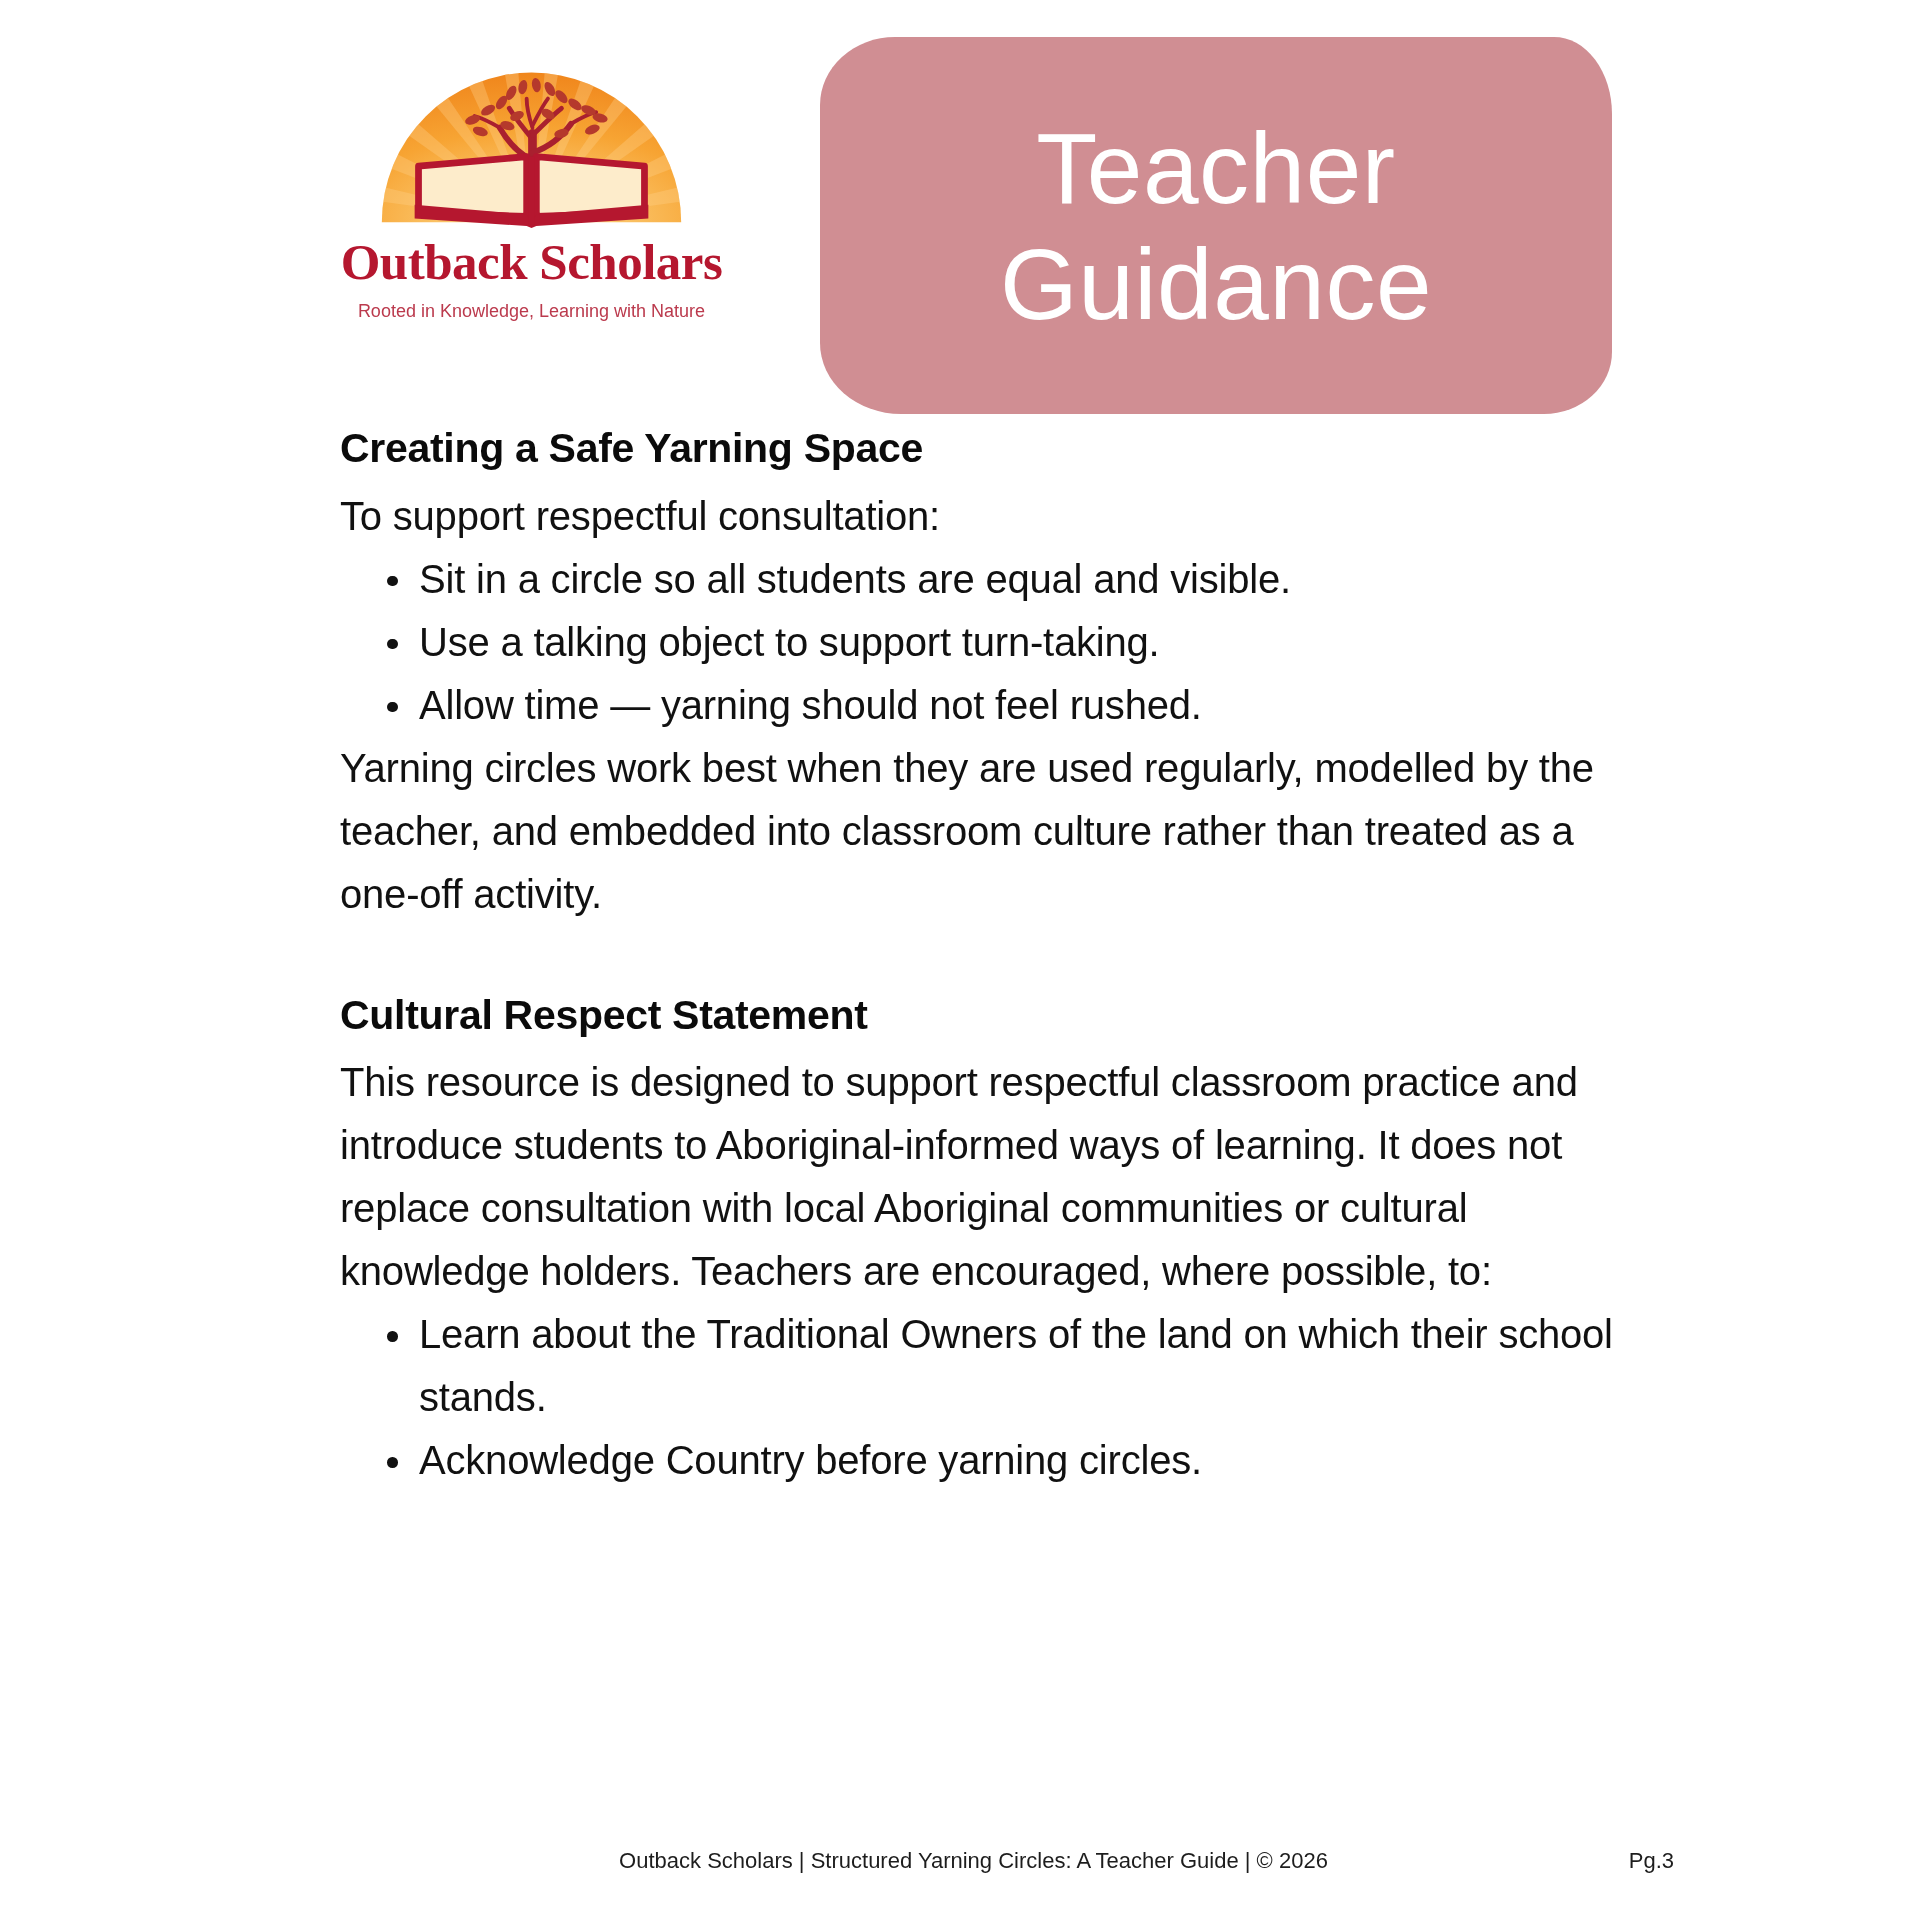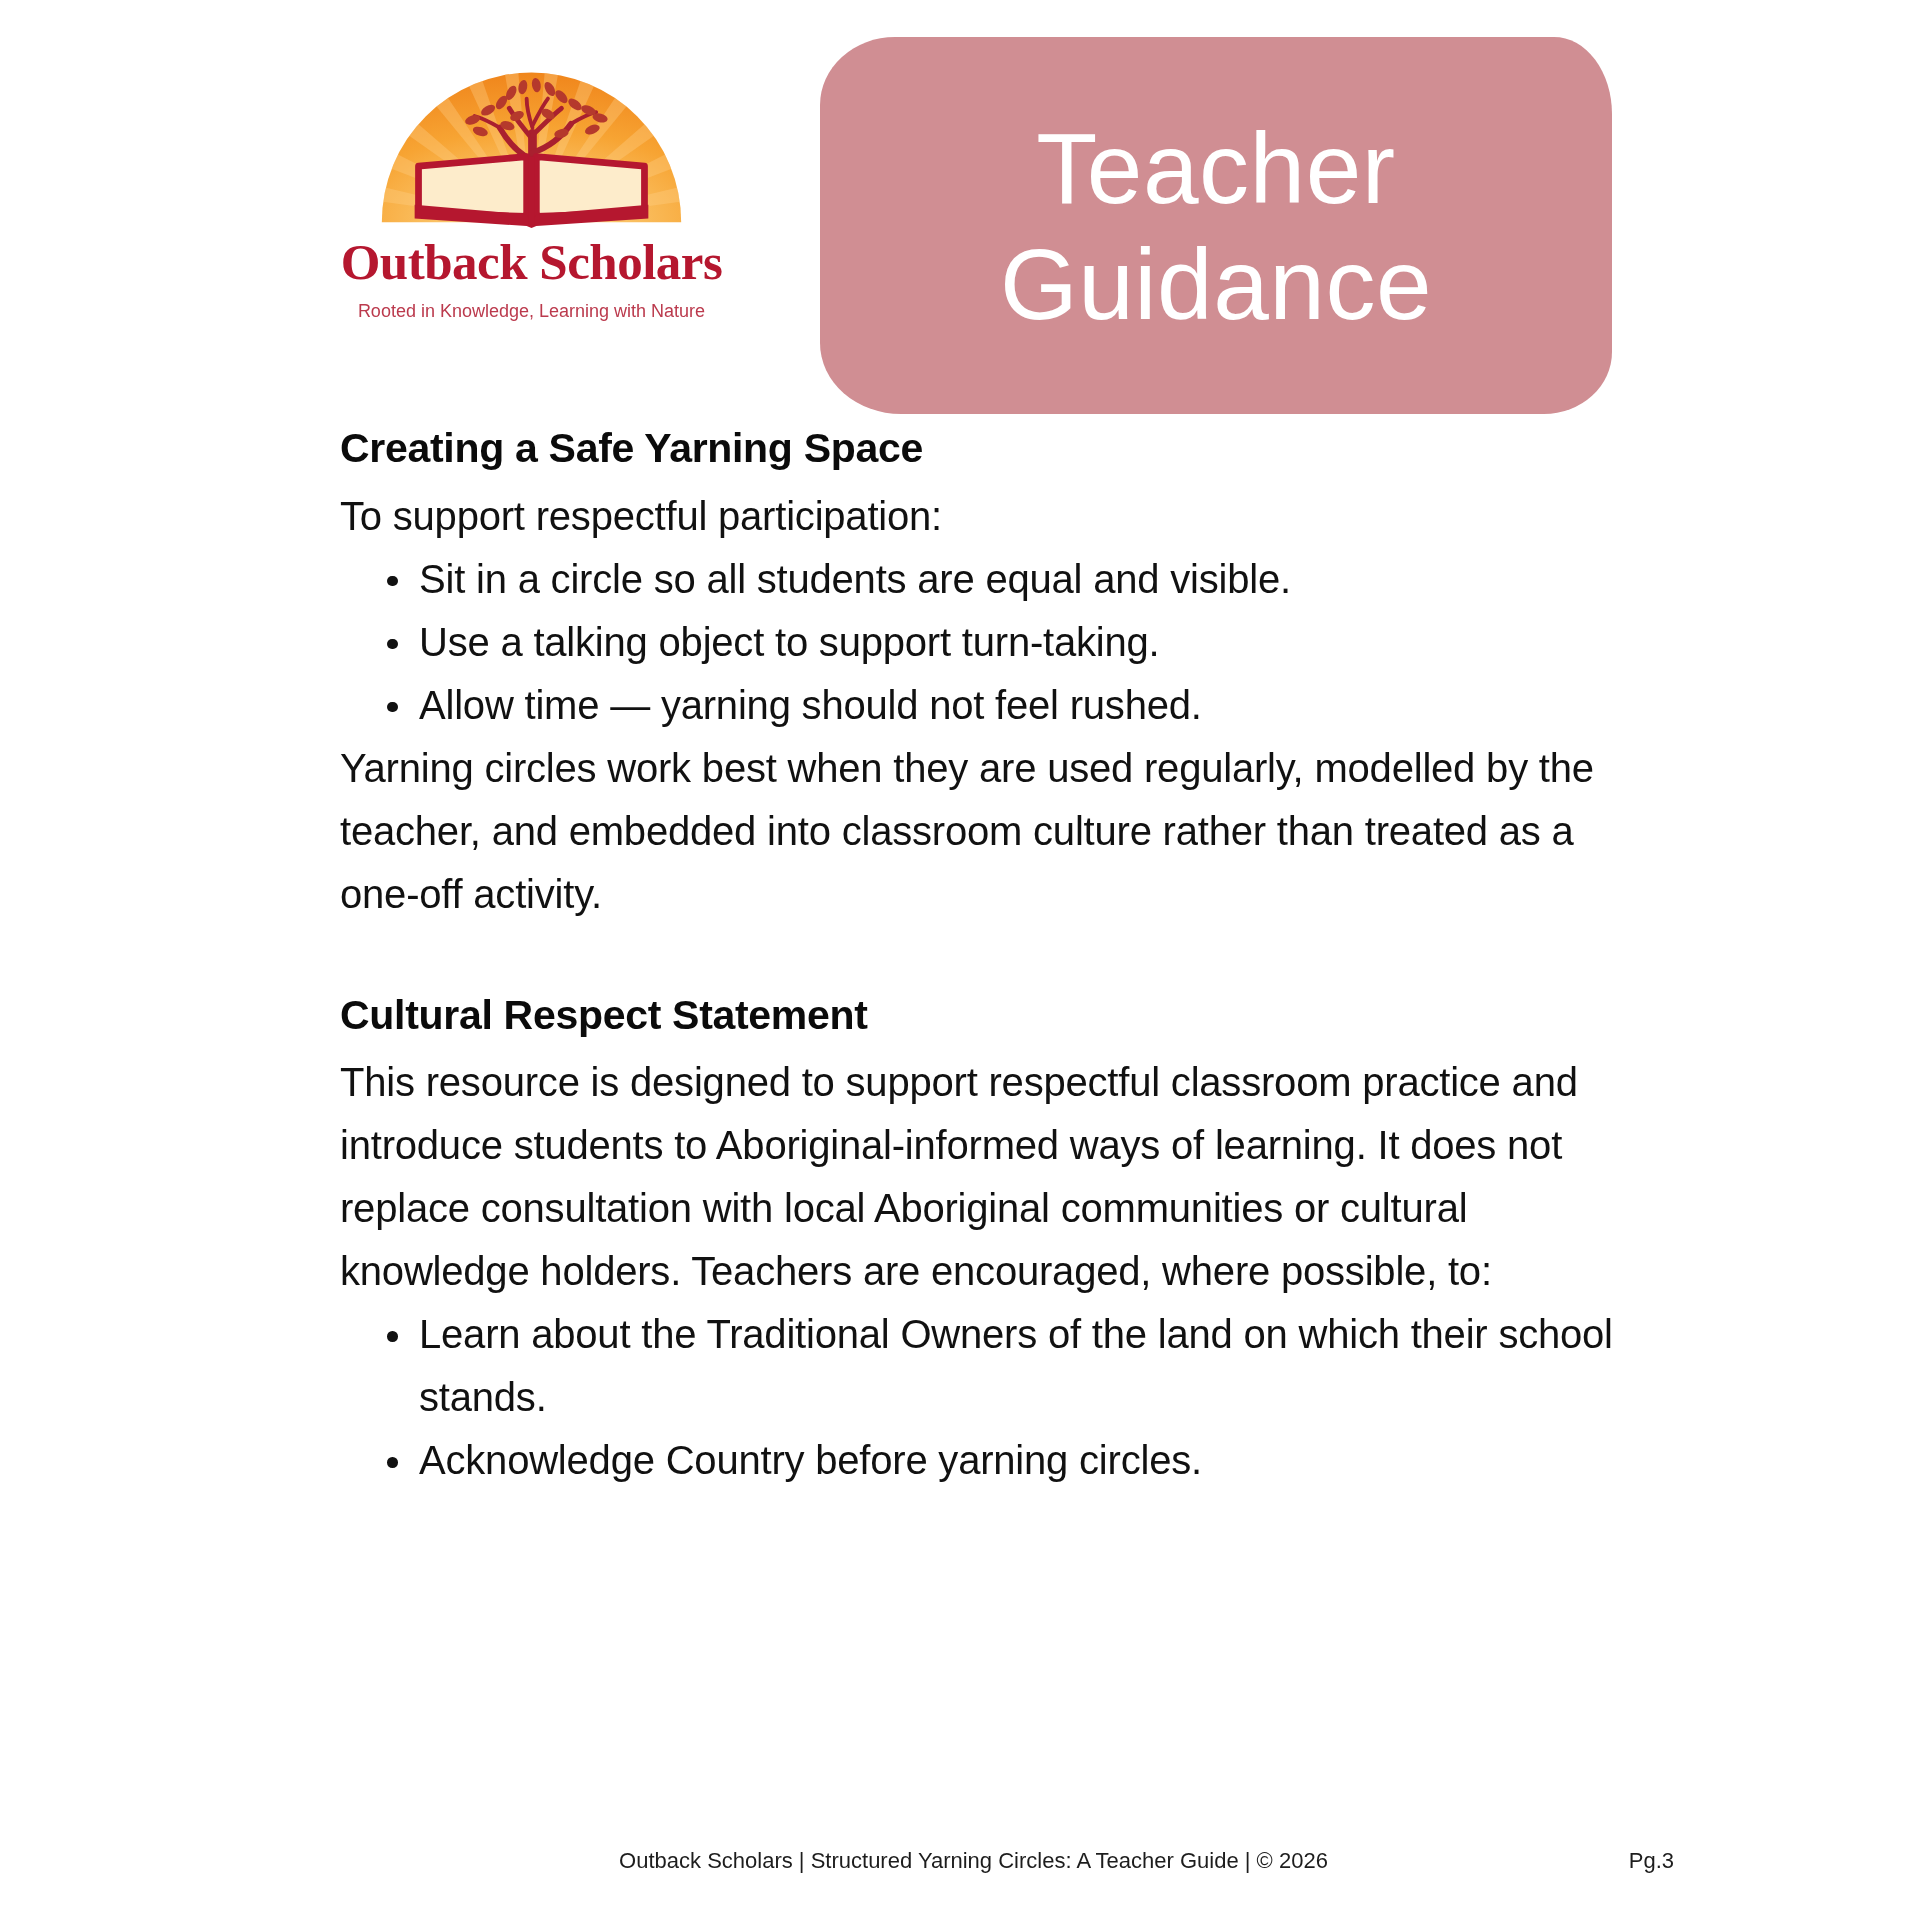--- a/index.html
+++ b/index.html
@@ -238,21 +238,21 @@
     <div class="title-badge">
       <div class="tline">Teacher</div>
       <div class="tline">Guidance</div>
     </div>
   </div>
 
   <div class="body-area">
 
     <div>
       <div class="sec-heading">Creating a Safe Yarning Space</div>
-      <div class="para">To support respectful participation:</div>
+      <div class="para">To support respectful consultation:</div>
       <ul class="blist">
         <li>Sit in a circle so all students are equal and visible.</li>
         <li>Use a talking object to support turn-taking.</li>
         <li>Allow time — yarning should not feel rushed.</li>
       </ul>
       <div class="para">Yarning circles work best when they are used regularly, modelled by the teacher, and embedded into classroom culture rather than treated as a one-off activity.</div>
     </div>
 
     <div class="gap-sec"></div>
 

